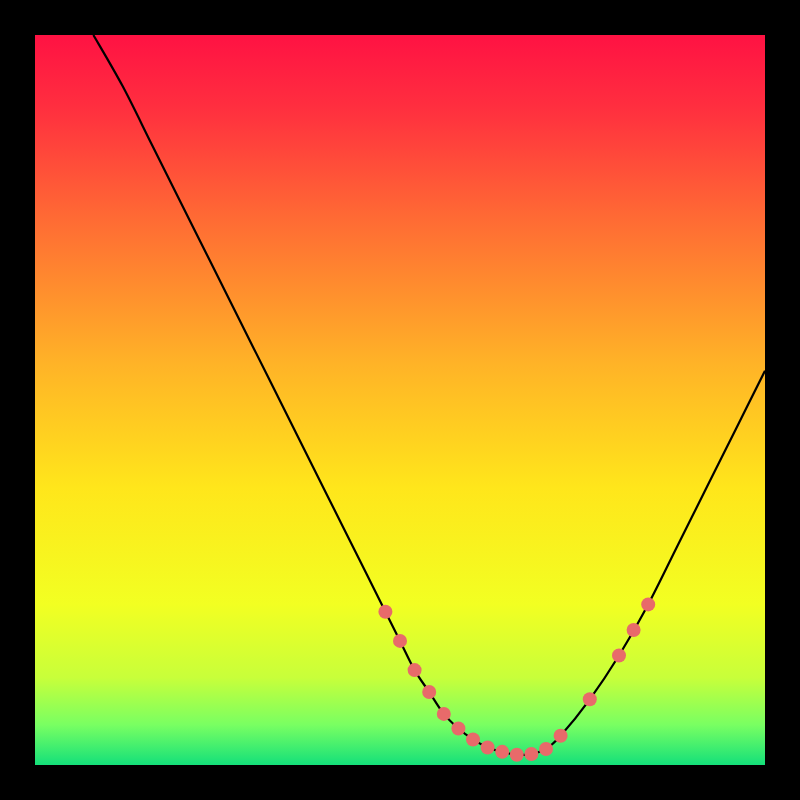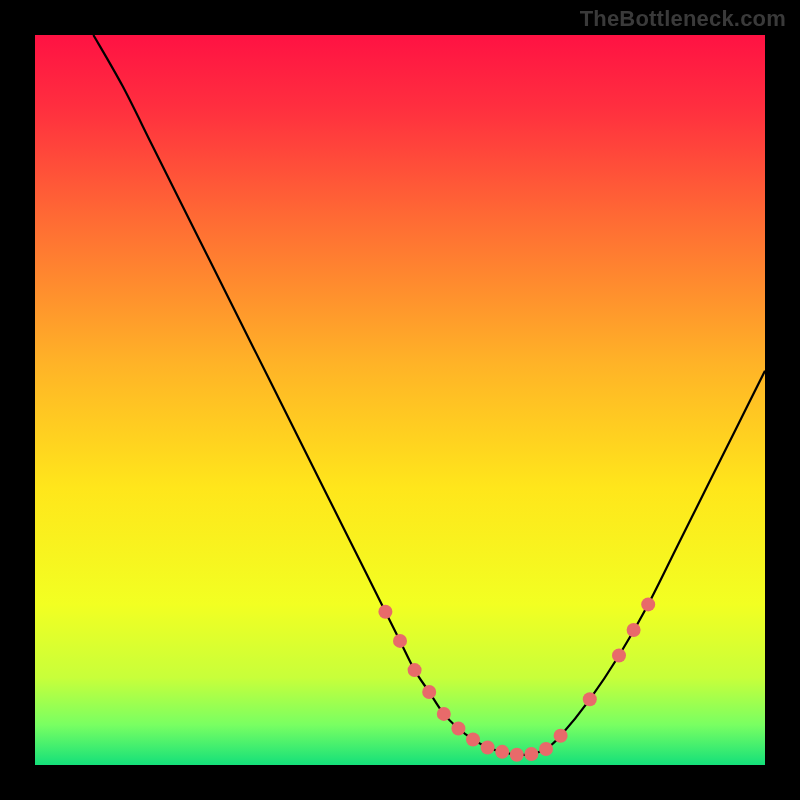--- a/index.html
+++ b/index.html
@@ -34,21 +34,20 @@
     width: 800px;
     height: 800px;
     z-index: 2;
   }
 </style>
 </head>
 <body>
 
 <div class="stage">
 
-  <div class="watermark">TheBottleneck.com</div>
 
   <svg class="plot" viewBox="0 0 800 800" preserveAspectRatio="none">
     <defs>
       <linearGradient id="bg-grad" x1="0" y1="0" x2="0" y2="1">
           <stop offset="0%" stop-color="#ff1243"></stop>
           <stop offset="10%" stop-color="#ff2f3f"></stop>
           <stop offset="25%" stop-color="#ff6a34"></stop>
           <stop offset="45%" stop-color="#ffb327"></stop>
           <stop offset="62%" stop-color="#ffe61b"></stop>
           <stop offset="78%" stop-color="#f2ff22"></stop>

